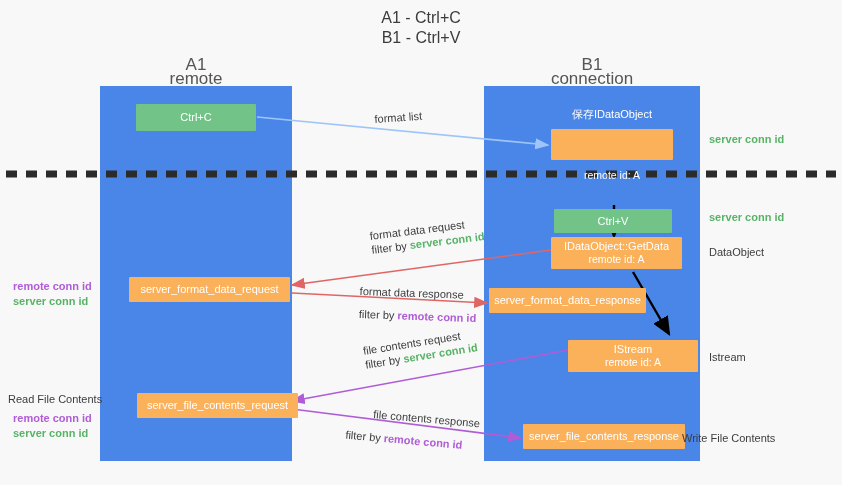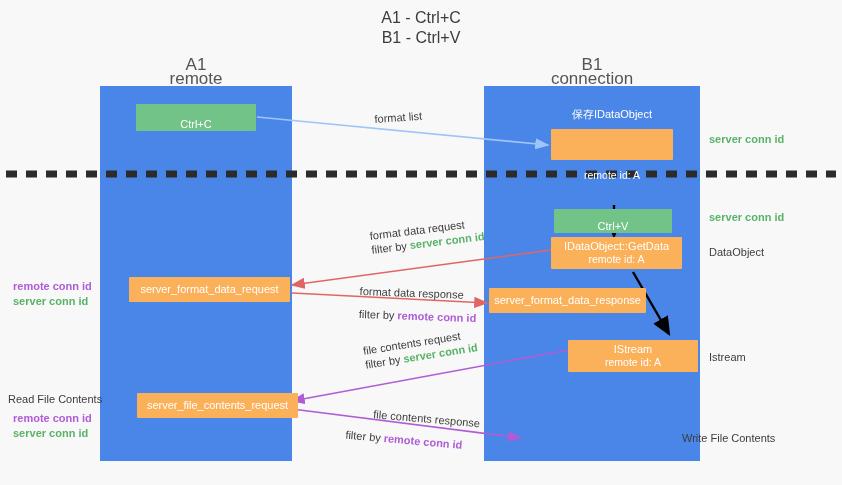--- a/index.html
+++ b/index.html
@@ -30,21 +30,21 @@
   .lane{
     background:#4a86e8;
   }
 
   
   .node{
     display:flex;flex-direction:column;align-items:center;justify-content:center;
     text-align:center;color:#ffffff;font-size:11px;line-height:13px;
     border-radius:1px;
   }
-  .node.green{background:#72c387;justify-content:flex-end;}
+  .node.green{background:#72c387;}
   .node.orange{background:#fbb05a;}
   .node .l2{font-size:10.5px;}
 
   
   .lbl{font-size:11px;line-height:14px;color:#3c3c3c;white-space:nowrap;}
   .lbl.rot{transform-origin:left top;}
   .green-t{color:#58b368;font-weight:bold;}
   .purple-t{color:#b05cd6;font-weight:bold;}
 
   .side-lbl{font-size:11px;line-height:15px;white-space:nowrap;}
@@ -133,20 +133,23 @@
   </div>
 
   <div class="abs node orange" style="left:489px;top:288px;width:157px;height:25px;">
     <div>server_format_data_response</div>
   </div>
 
   <div class="abs node orange" style="left:137px;top:393px;width:161px;height:25px;">
     <div>server_file_contents_request</div>
   </div>
 
+  <div class="abs node orange" style="left:523px;top:424px;width:162px;height:25px;">
+    <div>server_file_contents_response</div>
+  </div>
 
   <div class="abs lbl rot" style="left:374px;top:112px;transform:rotate(-4deg);">format list</div>
 
   <div class="abs lbl rot" style="left:369px;top:229px;transform:rotate(-7deg);">
     <div>format data request</div>
     <div>
       <span>filter by </span><span class="green-t">server conn id</span>
     </div>
   </div>
 

